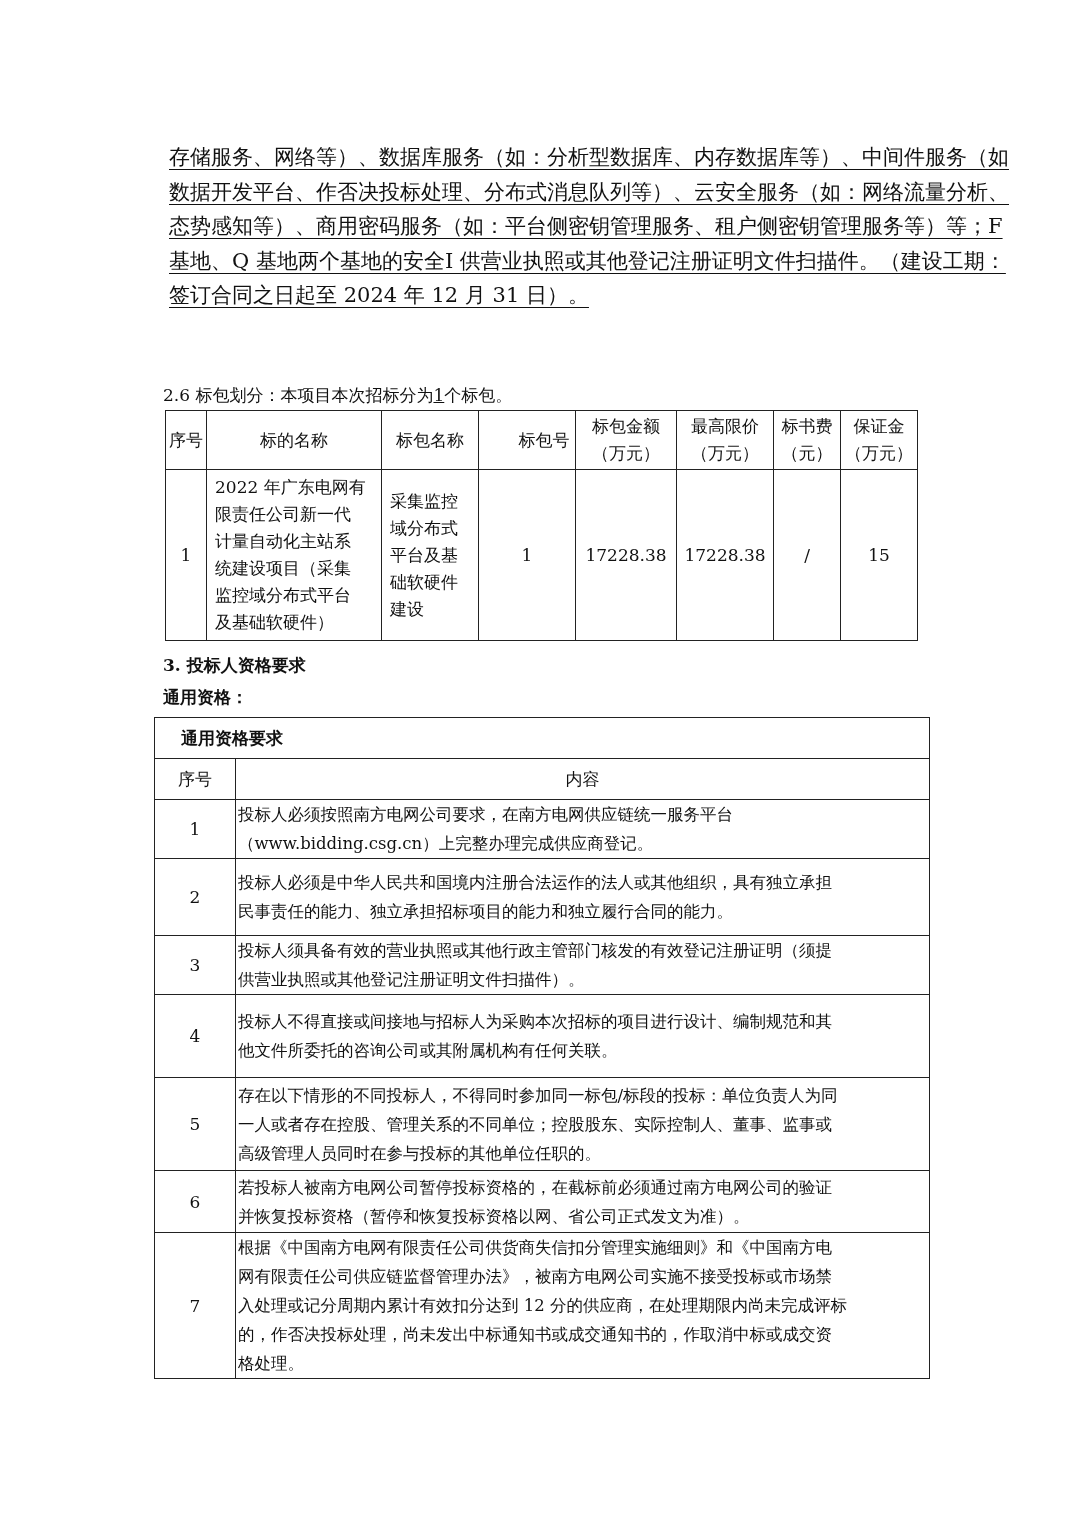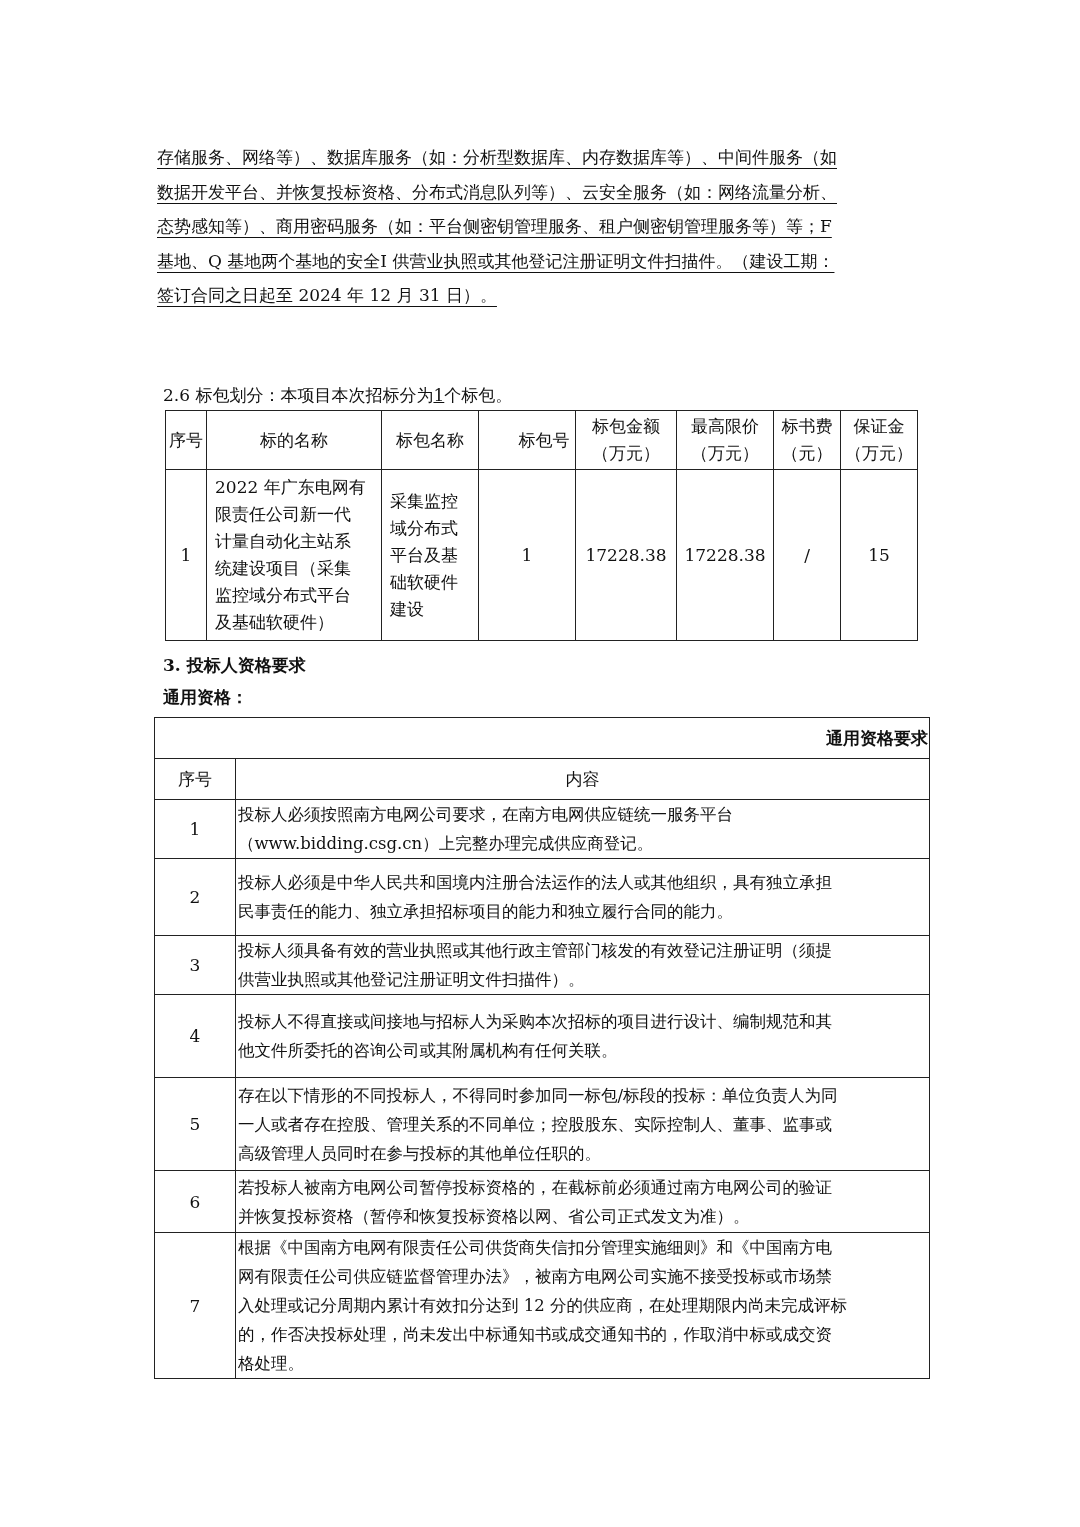--- a/index.html
+++ b/index.html
@@ -2,48 +2,48 @@
 <html><head>
 <meta charset="utf-8">
 <style>
   html, body { margin: 0; padding: 0; background: #ffffff; }
   body {
     width: 1080px; height: 1527px; position: relative; overflow: hidden;
     font-family: "DejaVu Serif", "Liberation Serif", serif;
     color: #111;
   }
   .para {
-    position: absolute; left: 157px; width: 760px;
-    font-size: 17px; line-height: 34.5px;
+    position: absolute; left: 169px; width: 760px;
+    font-size: 21px; line-height: 34.5px;
   }
   .para .line { display: block; white-space: nowrap; }
   .para .u { text-decoration: underline; text-underline-offset: 5px; text-decoration-thickness: 1px; }
   .heading { position: absolute; left: 163px; font-size: 17px; }
   .bold { font-weight: bold; }
 
   table { border-collapse: collapse; position: absolute; }
   td, th { border: 1.5px solid #222; font-weight: normal; font-size: 17px; }
 
   #pkg-table { left: 165px; top: 410px; width: 753px; }
   #pkg-table th { height: 58px; line-height: 27px; text-align: center; padding: 0 2px; }
   #pkg-table td { height: 168px; text-align: center; vertical-align: middle; line-height: 27px; }
   #pkg-table td.left { text-align: left; padding-left: 8px; }
 
   #qual-table { left: 154px; top: 717px; width: 776px; }
-  #qual-table .title-row td { height: 38px; text-align: right; font-weight: bold; padding-left: 26px; }
+  #qual-table .title-row td { height: 38px; text-align: left; font-weight: bold; padding-left: 26px; }
   #qual-table .head-row td { height: 38px; text-align: center; }
   #qual-table td.num { width: 78px; text-align: center; vertical-align: middle; }
   #qual-table td.content { text-align: left; padding: 0 2px; line-height: 29px; font-size: 16.5px; }
 </style>
 </head>
 <body>
 
 <div class="para" style="top:140px;">
   <span class="line u">存储服务、网络等）、数据库服务（如：分析型数据库、内存数据库等）、中间件服务（如</span>
-  <span class="line u">数据开发平台、并恢复投标资格、分布式消息队列等）、云安全服务（如：网络流量分析、</span>
+  <span class="line u">数据开发平台、作否决投标处理、分布式消息队列等）、云安全服务（如：网络流量分析、</span>
   <span class="line u">态势感知等）、商用密码服务（如：平台侧密钥管理服务、租户侧密钥管理服务等）等；F</span>
   <span class="line u">基地、Q 基地两个基地的安全Ⅰ 供营业执照或其他登记注册证明文件扫描件。（建设工期：</span>
   <span class="line u" style="display:inline-block;">签订合同之日起至 2024 年 12 月 31 日）。</span>
 </div>
 
 <div class="heading" style="top:384px;">
   <span>2.6 标包划分：</span><span>本项目本次招标分为</span><span class="u" style="text-decoration:underline;">1</span><span>个标包。</span>
 </div>
 
 <table id="pkg-table">

